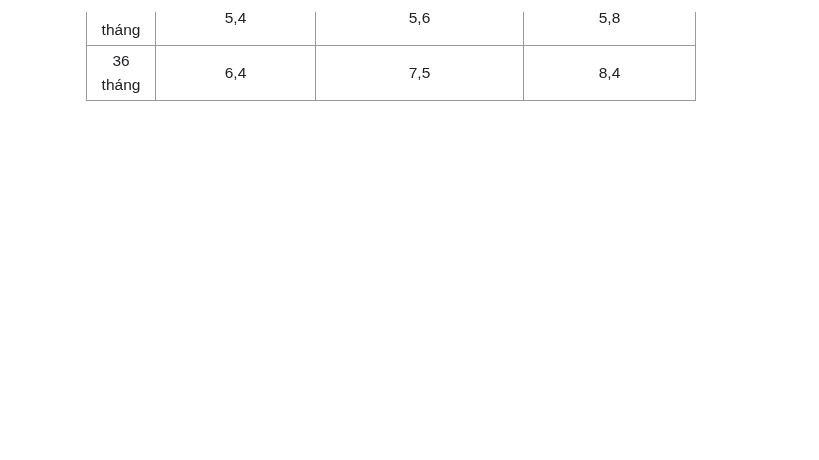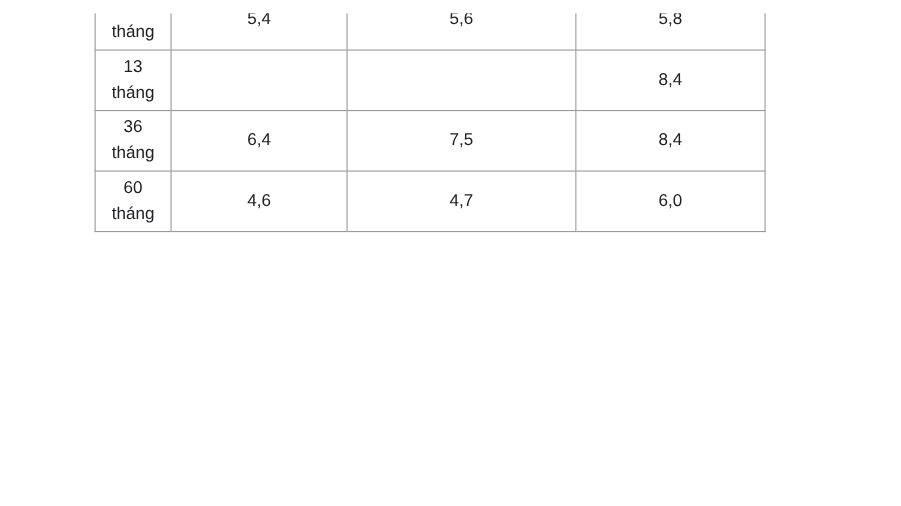--- a/index.html
+++ b/index.html
@@ -86,49 +86,31 @@
         <td class="term-cell">
           <span class="term-num">11</span>
           <span class="term-unit">tháng</span>
         </td>
         <td class="val-a">5,4</td>
         <td class="val-b">5,6</td>
         <td class="val-c">5,8</td>
       </tr>
 
 
-      <tr>
-        <td class="term-cell">
-          <span class="term-num">13</span>
-          <span class="term-unit">tháng</span>
-        </td>
-        <td class="val-a empty-cell"></td>
-        <td class="val-b empty-cell"></td>
-        <td class="val-c">8,4</td>
-      </tr>
 
 
 
 
       <tr>
         <td class="term-cell">
           <span class="term-num">36</span>
           <span class="term-unit">tháng</span>
         </td>
         <td class="val-a">6,4</td>
         <td class="val-b">7,5</td>
         <td class="val-c">8,4</td>
       </tr>
 
-      <tr>
-        <td class="term-cell">
-          <span class="term-num">60</span>
-          <span class="term-unit">tháng</span>
-        </td>
-        <td class="val-a">4,6</td>
-        <td class="val-b">4,7</td>
-        <td class="val-c">6,0</td>
-      </tr>
 
     </tbody>
   </table>
 
 </div>
 
 </body></html>

